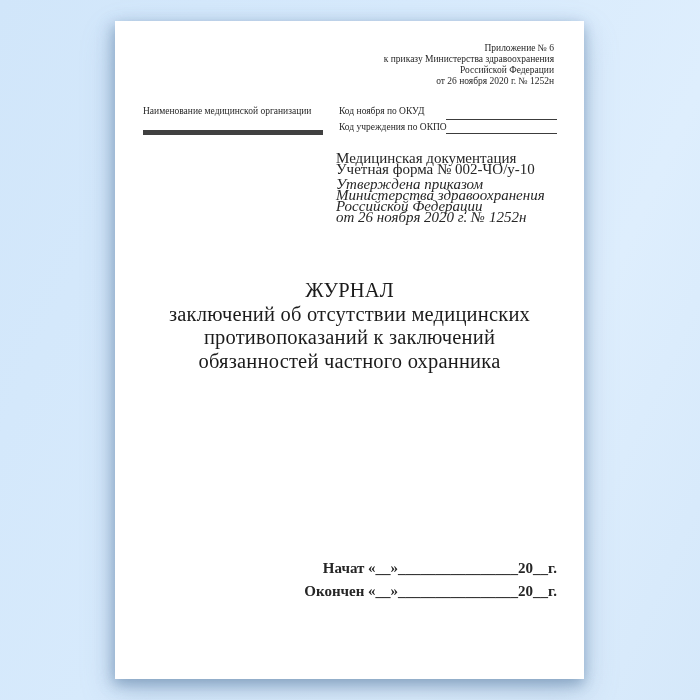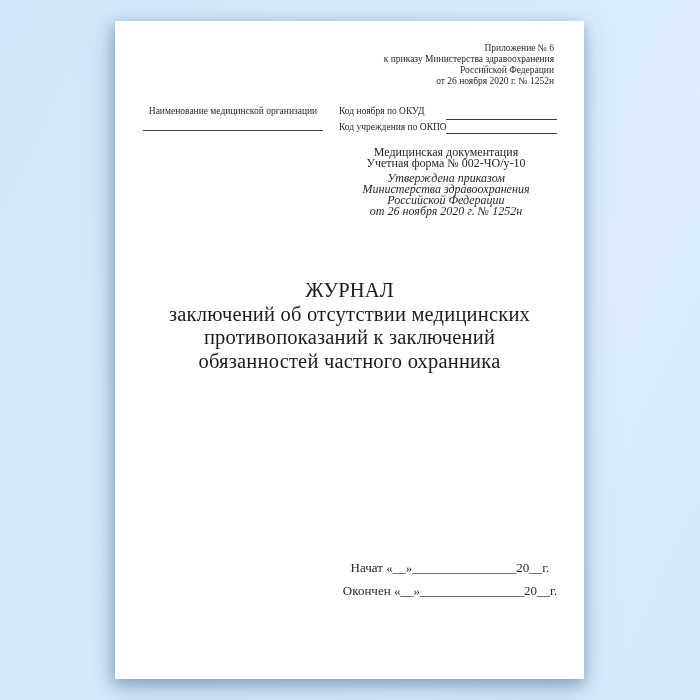--- a/index.html
+++ b/index.html
@@ -35,41 +35,40 @@
     font-size: 9.5px;
     line-height: 11px;
     white-space: nowrap;
   }
   
   .org-block {
     position: absolute;
     left: 28px;
     top: 84px;
     width: 180px;
-    text-align: center;
+    text-align: left;
     font-size: 9.5px;
     line-height: 12px;
     padding-bottom: 13px;
-    border-bottom: 1px solid #404040;
+    border-bottom: 5px solid #404040;
   }
   
   .code-label { position: absolute; left: 224px; font-size: 9.5px; line-height: 12px; white-space: nowrap; }
   .code-label.okud { top: 84px; }
   .code-label.okpo { top: 100px; }
   .code-line { position: absolute; left: 331px; width: 111px; height: 0; border-top: 1px solid #3c3c3c; }
   .code-line.okud { top: 98px; }
   .code-line.okpo { top: 112px; }
   
   .meddoc {
     position: absolute;
     left: 221px;
-    top: 126px;
+    top: 132px;
     width: 220px;
-    text-align: center;
-    font-size: 12px;
+    font-size: 15px;
     line-height: 11px;
     white-space: nowrap;
   }
   .meddoc .para2 { margin-top: 4px; font-style: italic; }
   
   .doc-title {
     position: absolute;
     left: 0;
     top: 258px;
     width: 469px;
@@ -78,23 +77,23 @@
     font-weight: normal;
     line-height: 23.5px;
     color: #1b1b1b;
     letter-spacing: 0.2px;
   }
   
   .dates {
     position: absolute;
     right: 27px;
     top: 541px;
-    text-align: center;
-    font-size: 13px;
-    font-weight: normal;
+    text-align: right;
+    font-size: 15px;
+    font-weight: bold;
     line-height: 12px;
     white-space: nowrap;
   }
   .dates .row + .row { margin-top: 11px; }
 </style>
 </head>
 <body>
 
 <div class="stage">
   <div class="paper">

